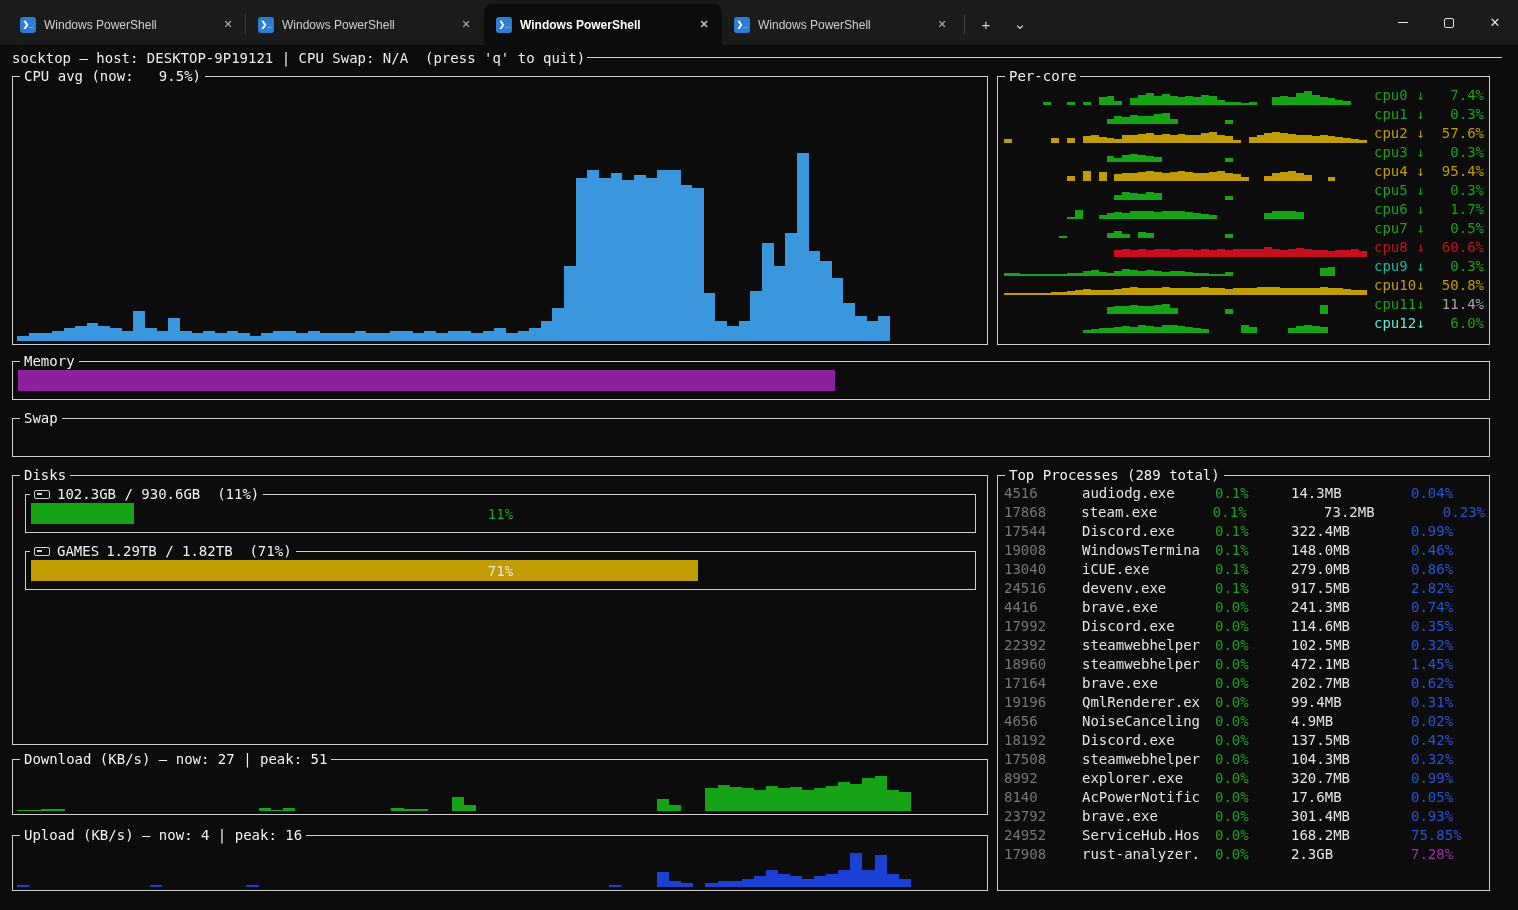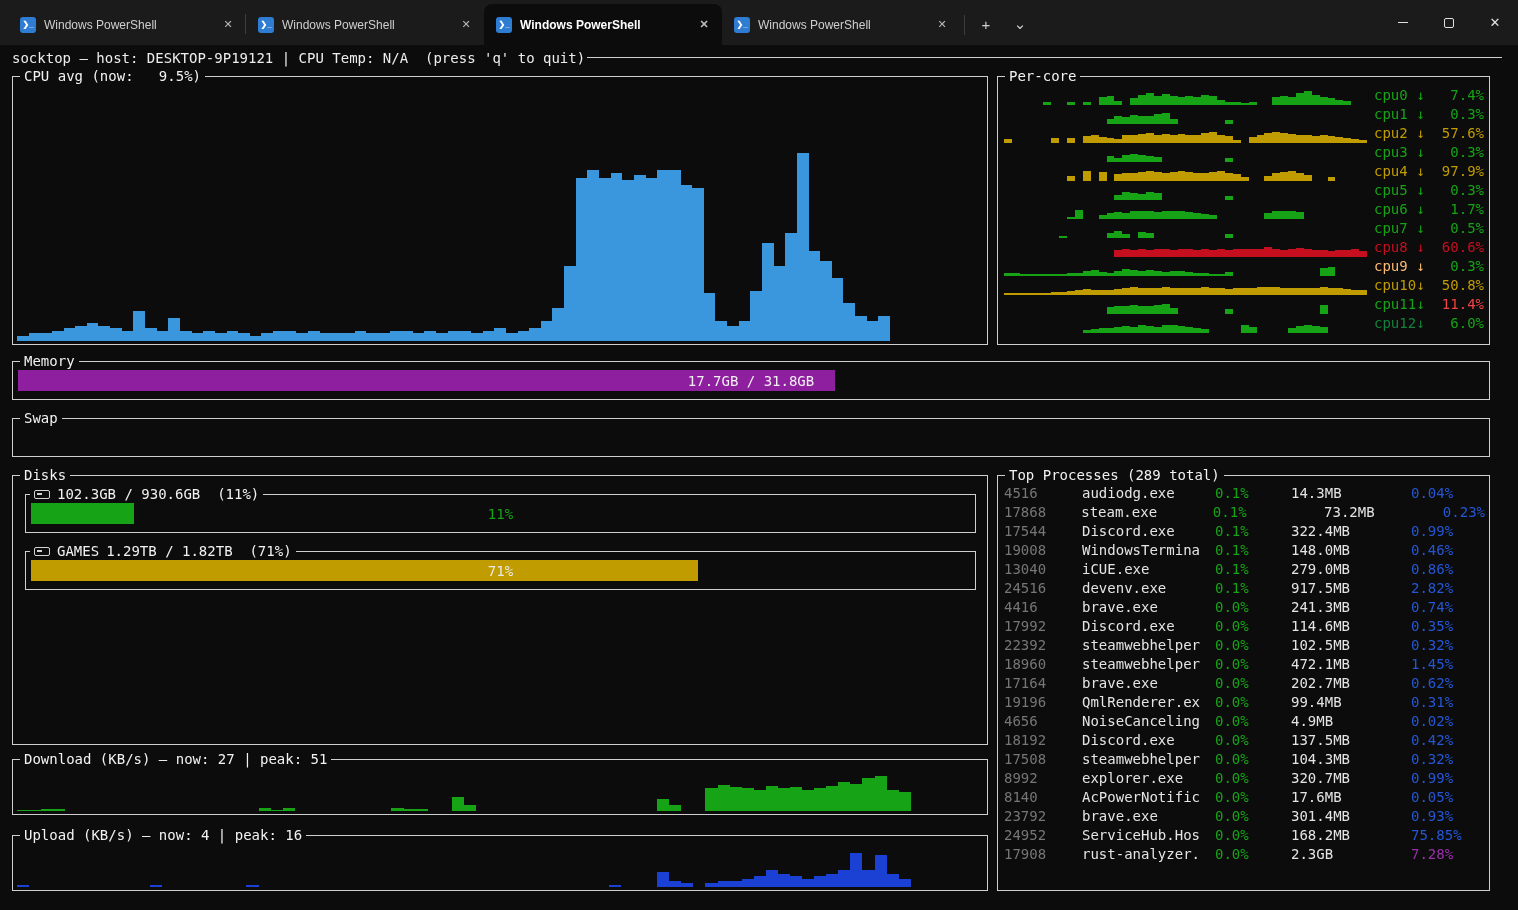--- a/index.html
+++ b/index.html
@@ -104,21 +104,21 @@
     <div class="win-btn">
         <span class="glyph-max"></span>
       </div>
     <div class="win-btn">✕</div>
   </div>
 </div>
 
 <div class="terminal">
 
   <div class="topline">
-    <span>socktop — host: DESKTOP-9P19121 | CPU Temp: N/A  (press 'q' to quit)</span>
+    <span>socktop — host: DESKTOP-9P19121 | CPU Swap: N/A  (press 'q' to quit)</span>
     <span class="hrule"></span>
   </div>
 
   <div class="panel" style="left:12px;top:31px;width:976px;height:269px;">
     <span class="panel-title">CPU avg (now:   9.5%)</span>
     <div class="chart">
         <div class="bar" style="height: 2%; background: rgb(58, 150, 221);"></div>
         <div class="bar" style="height: 3%; background: rgb(58, 150, 221);"></div>
         <div class="bar" style="height: 3%; background: rgb(58, 150, 221);"></div>
         <div class="bar" style="height: 4%; background: rgb(58, 150, 221);"></div>
@@ -467,21 +467,21 @@
             <div class="bar" style="height: 0%; background: rgb(193, 156, 0);"></div>
             <div class="bar" style="height: 0%; background: rgb(193, 156, 0);"></div>
             <div class="bar" style="height: 25%; background: rgb(193, 156, 0);"></div>
             <div class="bar" style="height: 0%; background: rgb(193, 156, 0);"></div>
             <div class="bar" style="height: 0%; background: rgb(193, 156, 0);"></div>
             <div class="bar" style="height: 0%; background: rgb(193, 156, 0);"></div>
             <div class="bar" style="height: 0%; background: rgb(193, 156, 0);"></div>
           </div>
     <div class="core-label">
       <span class="core-name" style="color: rgb(193, 156, 0);">cpu4 ↓</span>
-      <span class="core-value" style="color: rgb(193, 156, 0);">97.9%</span>
+      <span class="core-value" style="color: rgb(193, 156, 0);">95.4%</span>
     </div>
   </div>
         <div class="core-row">
     <div class="spark">
             <div class="bar" style="height: 0%; background: rgb(22, 163, 22);"></div>
             <div class="bar" style="height: 0%; background: rgb(22, 163, 22);"></div>
             <div class="bar" style="height: 0%; background: rgb(22, 163, 22);"></div>
             <div class="bar" style="height: 0%; background: rgb(22, 163, 22);"></div>
             <div class="bar" style="height: 0%; background: rgb(22, 163, 22);"></div>
             <div class="bar" style="height: 0%; background: rgb(22, 163, 22);"></div>
@@ -736,21 +736,21 @@
             <div class="bar" style="height: 0%; background: rgb(22, 163, 22);"></div>
             <div class="bar" style="height: 0%; background: rgb(22, 163, 22);"></div>
             <div class="bar" style="height: 45%; background: rgb(22, 163, 22);"></div>
             <div class="bar" style="height: 55%; background: rgb(22, 163, 22);"></div>
             <div class="bar" style="height: 0%; background: rgb(22, 163, 22);"></div>
             <div class="bar" style="height: 0%; background: rgb(22, 163, 22);"></div>
             <div class="bar" style="height: 0%; background: rgb(22, 163, 22);"></div>
             <div class="bar" style="height: 0%; background: rgb(22, 163, 22);"></div>
           </div>
     <div class="core-label">
-      <span class="core-name" style="color: #fdba74;">cpu9 ↓</span>
+      <span class="core-name" style="color: #14b8a6;">cpu9 ↓</span>
       <span class="core-value" style="color: rgb(22, 163, 22);">0.3%</span>
     </div>
   </div>
         <div class="core-row">
     <div class="spark">
             <div class="bar" style="height: 12%; background: rgb(193, 156, 0);"></div>
             <div class="bar" style="height: 14%; background: rgb(193, 156, 0);"></div>
             <div class="bar" style="height: 12%; background: rgb(193, 156, 0);"></div>
             <div class="bar" style="height: 10%; background: rgb(193, 156, 0);"></div>
             <div class="bar" style="height: 12%; background: rgb(193, 156, 0);"></div>
@@ -845,21 +845,21 @@
             <div class="bar" style="height: 0%; background: rgb(22, 163, 22);"></div>
             <div class="bar" style="height: 55%; background: rgb(22, 163, 22);"></div>
             <div class="bar" style="height: 0%; background: rgb(22, 163, 22);"></div>
             <div class="bar" style="height: 0%; background: rgb(22, 163, 22);"></div>
             <div class="bar" style="height: 0%; background: rgb(22, 163, 22);"></div>
             <div class="bar" style="height: 0%; background: rgb(22, 163, 22);"></div>
             <div class="bar" style="height: 0%; background: rgb(22, 163, 22);"></div>
           </div>
     <div class="core-label">
       <span class="core-name" style="color: rgb(22, 163, 22);">cpu11↓</span>
-      <span class="core-value" style="color: #ef4444;">11.4%</span>
+      <span class="core-value" style="color: #a3a3a3;">11.4%</span>
     </div>
   </div>
         <div class="core-row">
     <div class="spark">
             <div class="bar" style="height: 0%; background: rgb(22, 163, 22);"></div>
             <div class="bar" style="height: 0%; background: rgb(22, 163, 22);"></div>
             <div class="bar" style="height: 0%; background: rgb(22, 163, 22);"></div>
             <div class="bar" style="height: 0%; background: rgb(22, 163, 22);"></div>
             <div class="bar" style="height: 0%; background: rgb(22, 163, 22);"></div>
             <div class="bar" style="height: 0%; background: rgb(22, 163, 22);"></div>
@@ -898,33 +898,32 @@
             <div class="bar" style="height: 45%; background: rgb(22, 163, 22);"></div>
             <div class="bar" style="height: 40%; background: rgb(22, 163, 22);"></div>
             <div class="bar" style="height: 35%; background: rgb(22, 163, 22);"></div>
             <div class="bar" style="height: 0%; background: rgb(22, 163, 22);"></div>
             <div class="bar" style="height: 0%; background: rgb(22, 163, 22);"></div>
             <div class="bar" style="height: 0%; background: rgb(22, 163, 22);"></div>
             <div class="bar" style="height: 0%; background: rgb(22, 163, 22);"></div>
             <div class="bar" style="height: 0%; background: rgb(22, 163, 22);"></div>
           </div>
     <div class="core-label">
-      <span class="core-name" style="color: #15803d;">cpu12↓</span>
+      <span class="core-name" style="color: #5eead4;">cpu12↓</span>
       <span class="core-value" style="color: rgb(22, 163, 22);">6.0%</span>
     </div>
   </div>
       </div>
   </div>
 
   <div class="panel" style="left:12px;top:316px;width:1478px;height:39px;">
     <span class="panel-title">Memory</span>
     <div class="track">
       <div class="fill" style="width: 55.7%; background: rgb(142, 31, 158);"></div>
     </div>
-    <div class="gauge-label" style="color:#f0f0f0;">17.7GB / 31.8GB</div>
   </div>
 
   <div class="panel" style="left:12px;top:373px;width:1478px;height:39px;">
     <span class="panel-title">Swap</span>
     <div class="track">
       <div class="fill" style="width: 0%;"></div>
     </div>
   </div>
 
   <div class="panel" style="left:12px;top:430px;width:976px;height:270px;">

